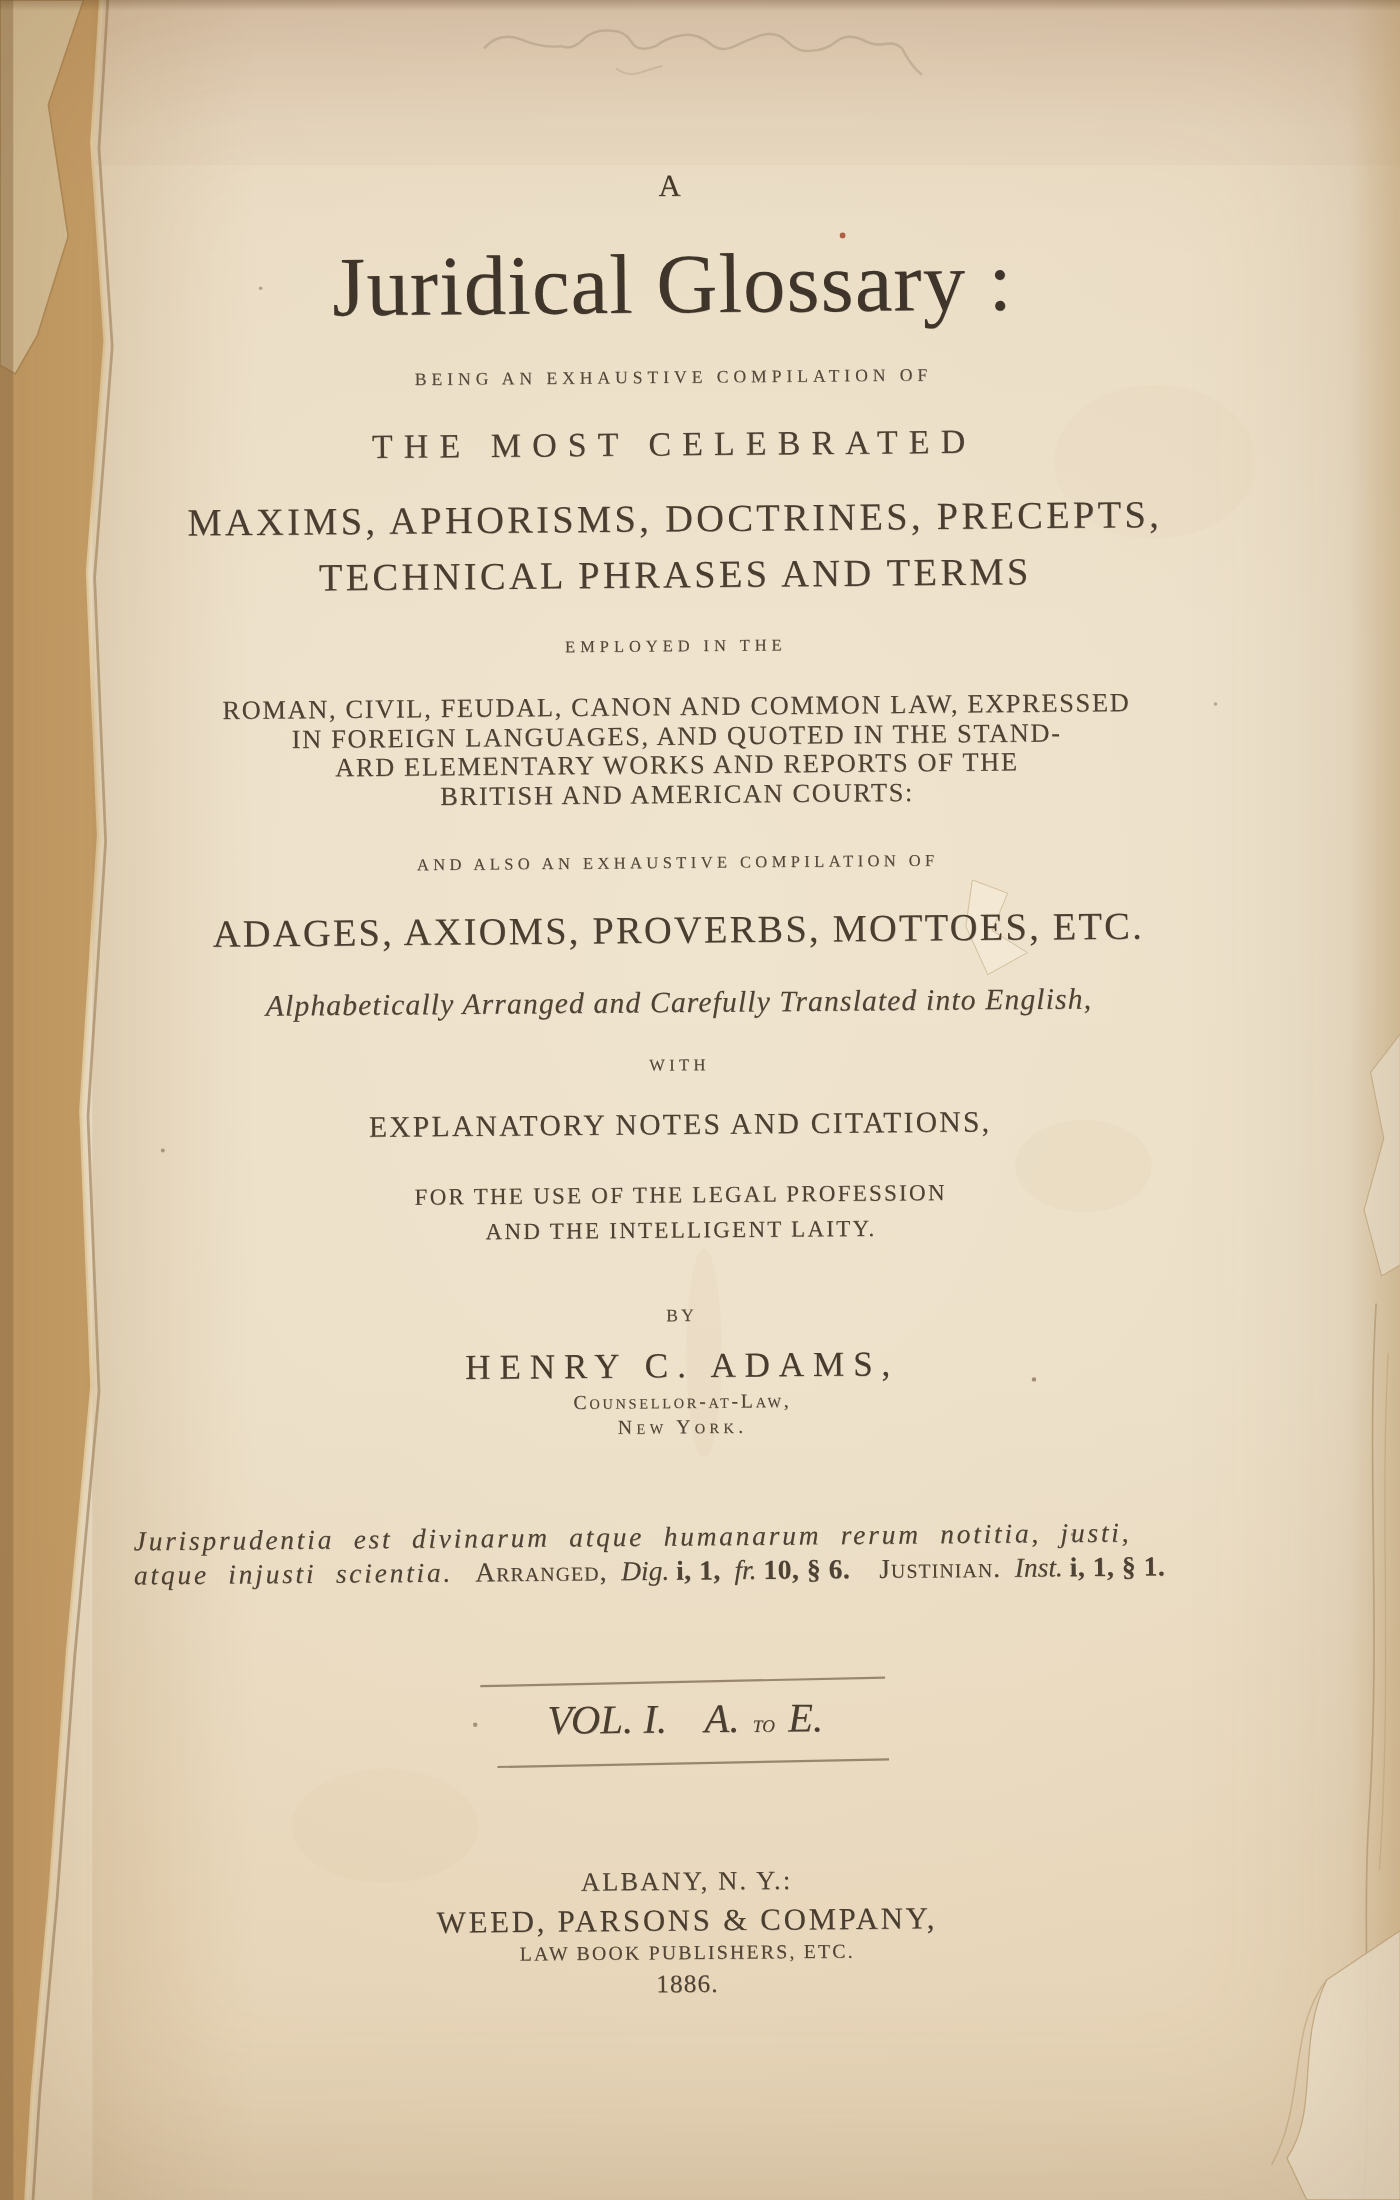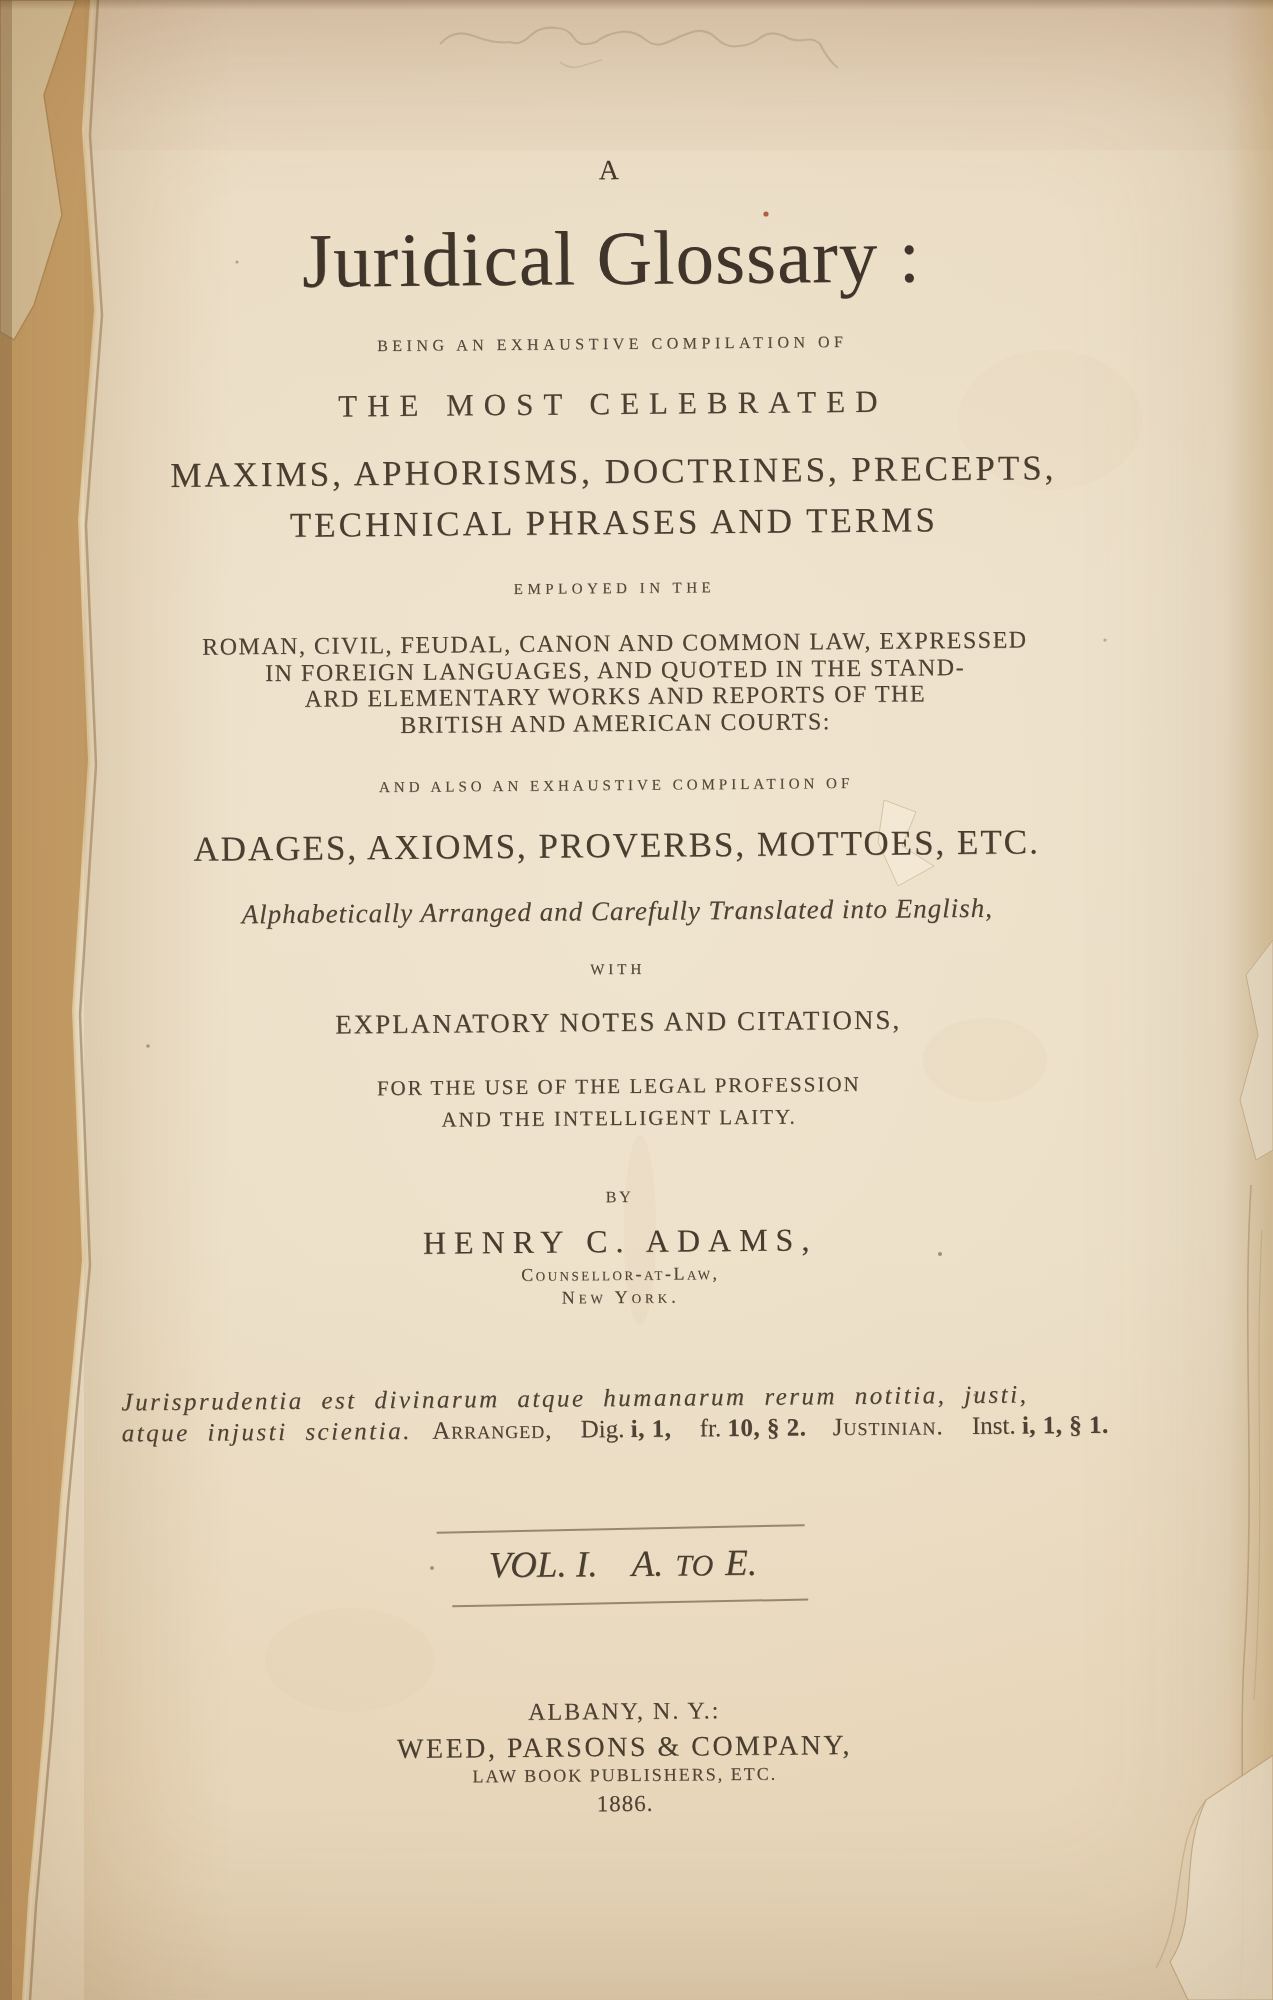--- a/index.html
+++ b/index.html
@@ -36,29 +36,29 @@
   .laity{top:1108px;font-size:21px;letter-spacing:2px;color:#4e4234;}
   .by{top:1189px;font-size:16px;letter-spacing:3px;color:#55483a;}
   .henry{top:1225px;font-size:32px;letter-spacing:8px;color:#483c2f;}
   .counsellor{top:1265px;font-size:18px;font-variant:small-caps;letter-spacing:2.5px;color:#524537;}
   .newyork{top:1288px;font-size:18px;font-variant:small-caps;letter-spacing:4px;color:#524537;}
   .epigraph{position:absolute;left:118px;top:1382px;width:1060px;text-align:left;color:#4e4234;}
   .epi-line{font-size:25px;line-height:31px;white-space:nowrap;}
   .epi-it{font-style:italic;letter-spacing:2.5px;word-spacing:9px;}
   .epi-sc{font-variant:small-caps;letter-spacing:1px;margin-left:14px;}
   .epi-sc2{font-variant:small-caps;letter-spacing:1px;margin-left:20px;}
-  .epi-work{margin-left:22px;}
+  .epi-work{font-style:italic;margin-left:6px;}
   .epi-ro{letter-spacing:0.5px;font-weight:bold;}
   .rule{position:absolute;height:2px;background:#8a785f;opacity:0.85;}
   .rule1{left:432px;top:1528px;width:368px;transform:rotate(-0.7deg);}
   .rule2{left:447px;top:1602px;width:356px;transform:rotate(-0.6deg);}
   .volline{top:1545px;font-size:37px;font-style:italic;color:#4a3e31;}
   .vol-gap{display:inline-block;width:34px;}
   .vol-gap2{display:inline-block;width:12px;}
-  .vol-to{font-size:30px;}
+  .vol-to{font-size:16px;}
   .albany{top:1699px;font-size:24px;letter-spacing:2px;color:#4e4234;}
   .weed{top:1733px;font-size:28px;letter-spacing:2.5px;color:#4a3e31;}
   .lawbook{top:1766px;font-size:18px;letter-spacing:2px;color:#524537;}
   .year{top:1792px;font-size:23px;letter-spacing:1px;color:#4e4234;}
   #vignette{
     position:absolute;left:0;top:0;right:0;bottom:0;z-index:3;pointer-events:none;
     box-shadow:inset 0 0 170px 25px rgba(110,75,35,0.20);
   }
   #top-edge{position:absolute;left:0;top:0;width:100%;height:10px;z-index:3;pointer-events:none;
     background:linear-gradient(180deg,rgba(90,60,30,0.30),rgba(90,60,30,0));}
@@ -181,21 +181,21 @@
     <div class="epigraph ink">
       <div class="epi-line">
         <span class="epi-it">Jurisprudentia est divinarum atque humanarum rerum notitia, justi,</span>
       </div>
       <div class="epi-line">
         <span class="epi-it">atque injusti scientia.</span>
         <span class="epi-sc">Arranged,</span>
         <span class="epi-work">Dig.</span>
         <span class="epi-ro">i, 1,</span>
         <span class="epi-work">fr.</span>
-        <span class="epi-ro">10, § 2.</span>
+        <span class="epi-ro">10, § 6.</span>
         <span class="epi-sc2">Justinian.</span>
         <span class="epi-work">Inst.</span>
         <span class="epi-ro">i, 1, § 1.</span>
       </div>
     </div>
 
     <div class="rule rule1"></div>
 
     <div class="blk ink volline">
       <span>VOL. I.</span><span class="vol-gap"></span><span>A.</span><span class="vol-gap2"></span><span class="vol-to">TO</span><span class="vol-gap2"></span><span>E.</span>

